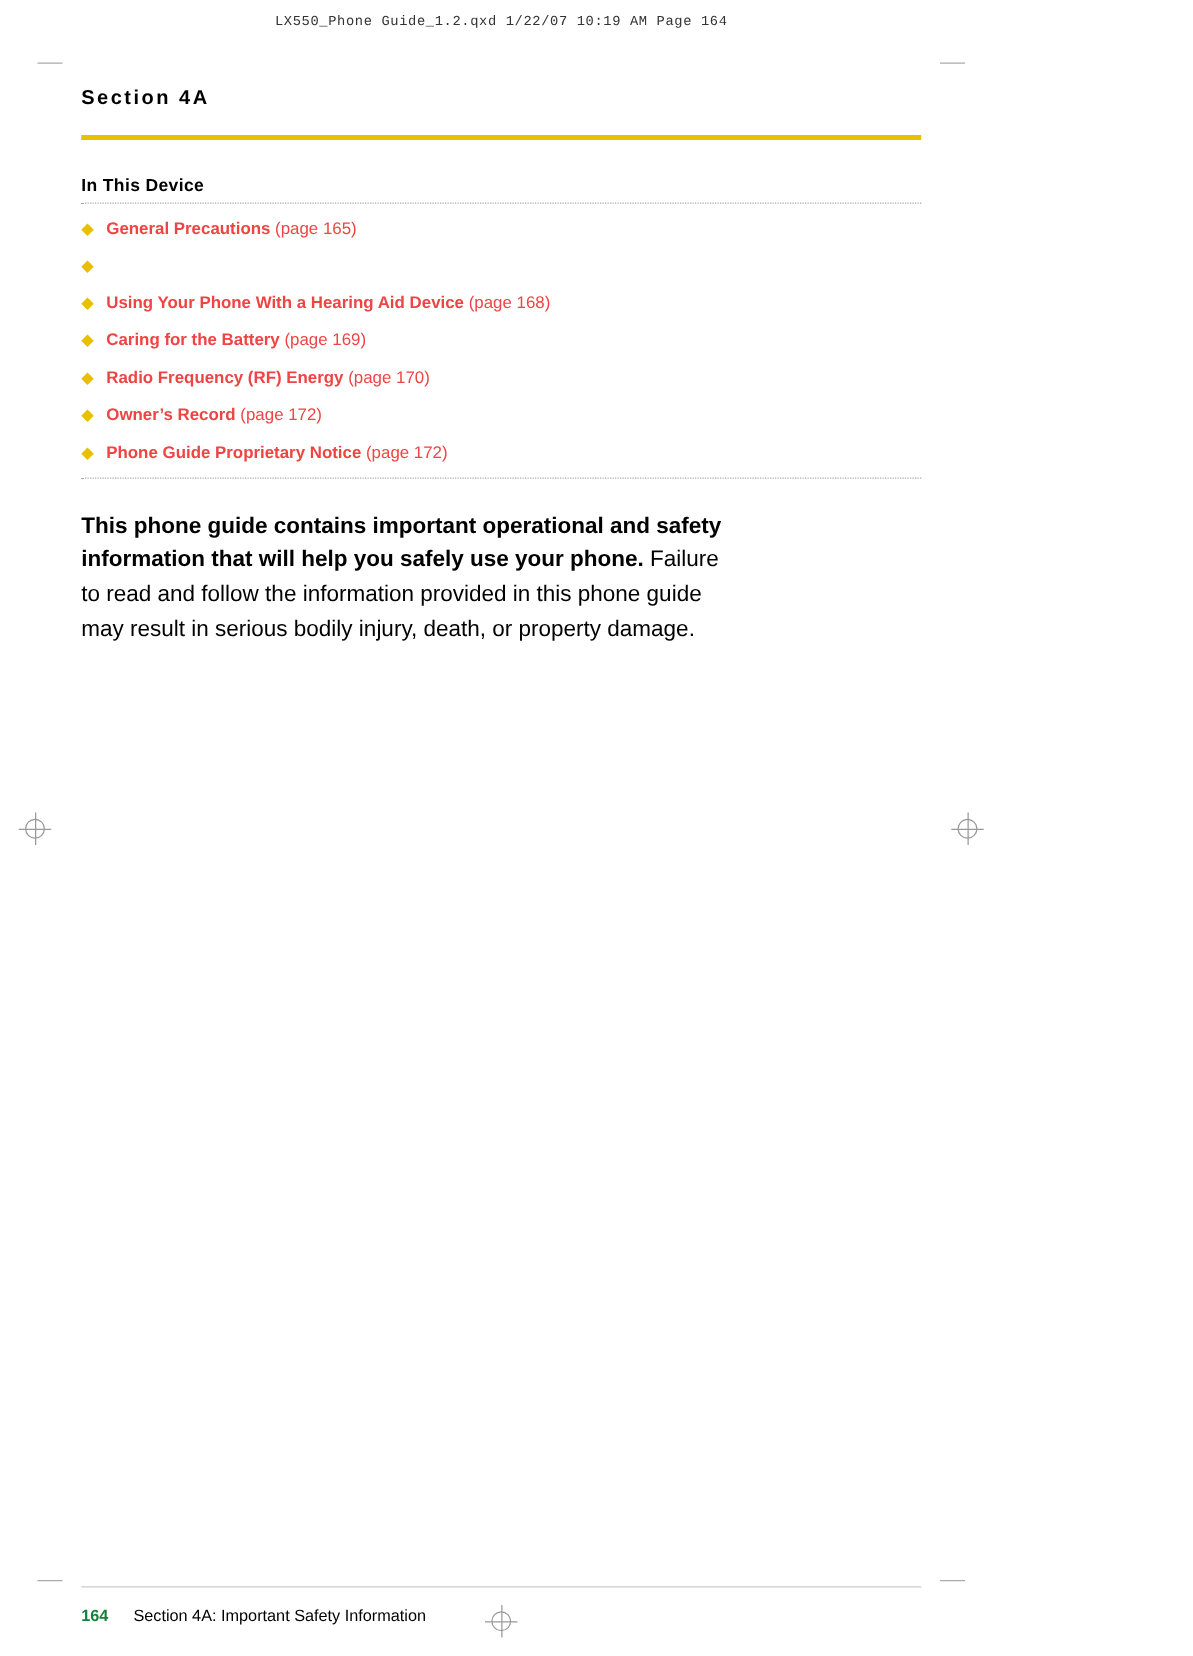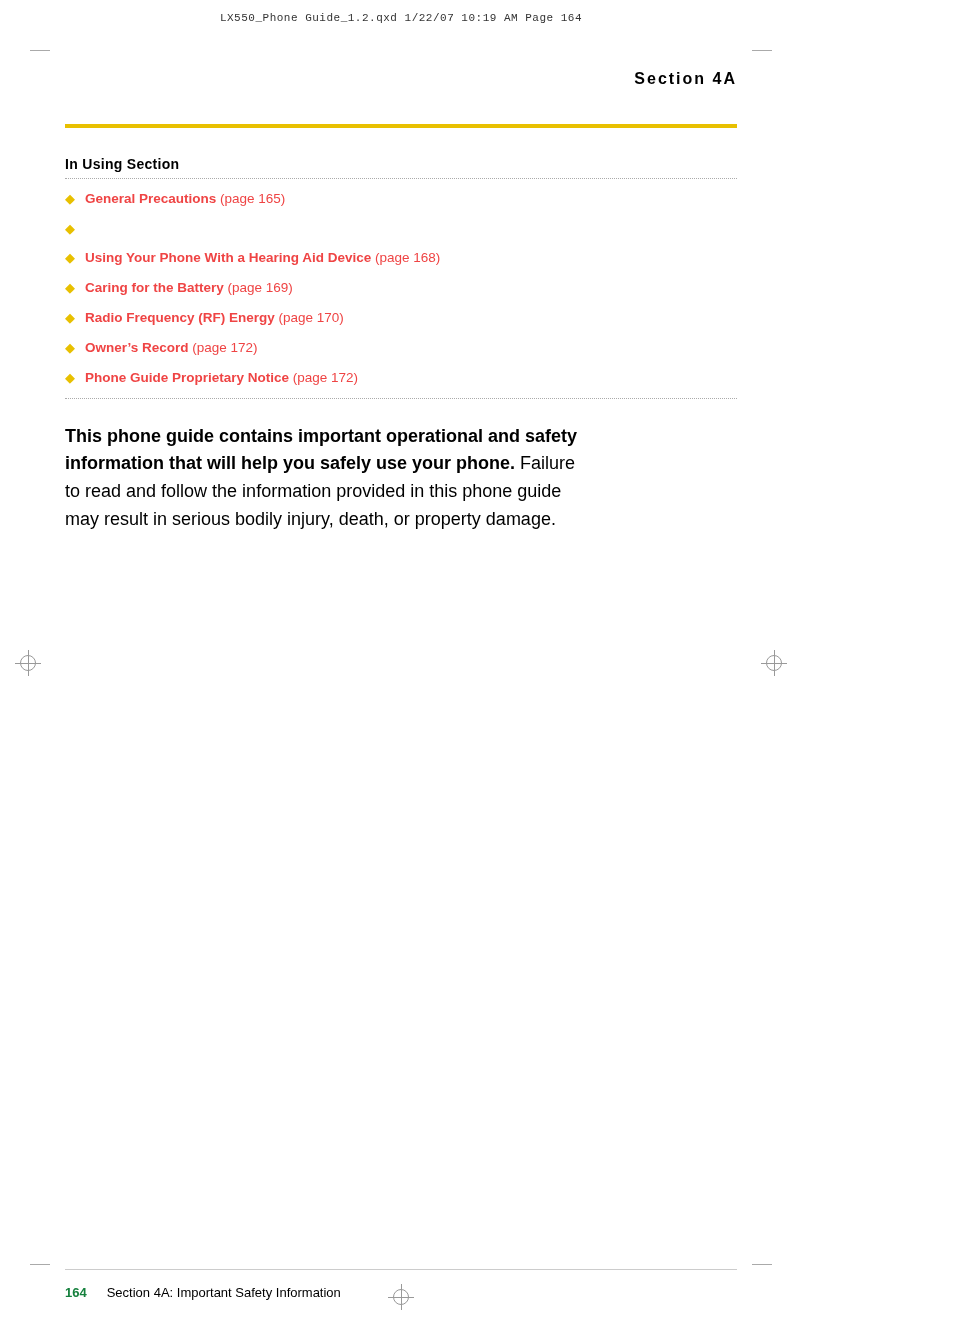--- a/index.html
+++ b/index.html
@@ -123,26 +123,25 @@
     .main-content {
       position: absolute;
       top: 65px;
       left: 65px;
       right: 65px;
       bottom: 80px;
     }
 
     
     .section-label {
-      text-align: right;
       font-size: 16px;
       font-weight: bold;
       color: #000;
       letter-spacing: 2px;
-      margin-bottom: 36px;
+      margin-bottom: 20px;
       margin-top: 5px;
     }
 
     
     .page-title {
       font-size: 30px;
       font-weight: bold;
       color: #000;
       margin-bottom: 6px;
       line-height: 1.2;
@@ -284,21 +283,21 @@
     <div class="reg-circle"></div>
   </div>
 
   <div class="main-content">
 
     <div class="section-label">Section 4A</div>
 
 
     <div class="title-underline"></div>
 
-    <h2 class="section-heading">In Using Section</h2>
+    <h2 class="section-heading">In This Device</h2>
 
     <hr class="dotted-line">
 
     <ul class="toc-list">
     <li class="toc-item">
           <span class="toc-diamond">◆</span>
           <span class="toc-text"><strong>General Precautions</strong><span class="page-ref"> (page 165)</span></span>
         </li>
         <li class="toc-item">
           <span class="toc-diamond">◆</span>

